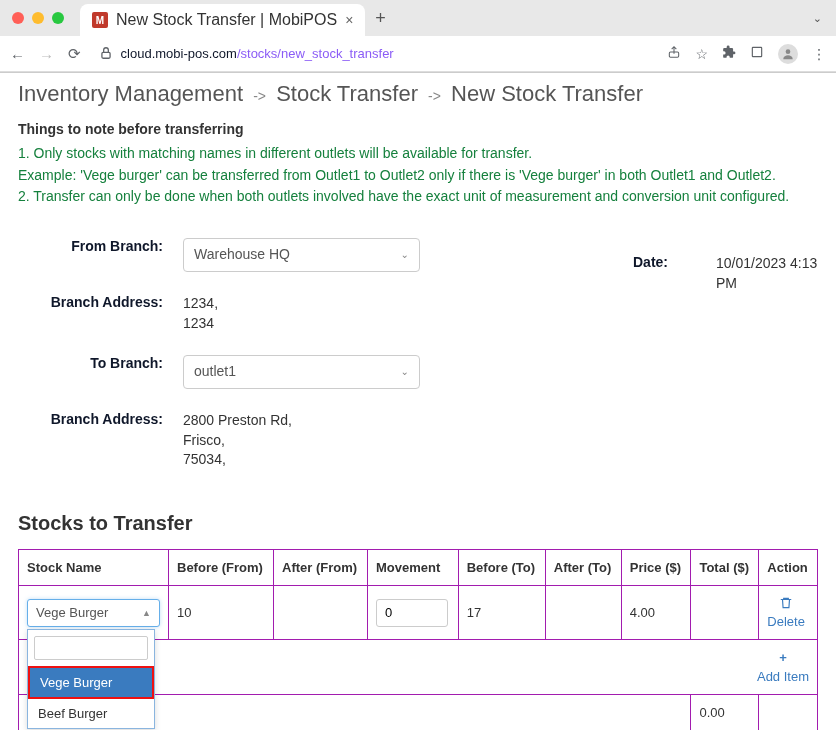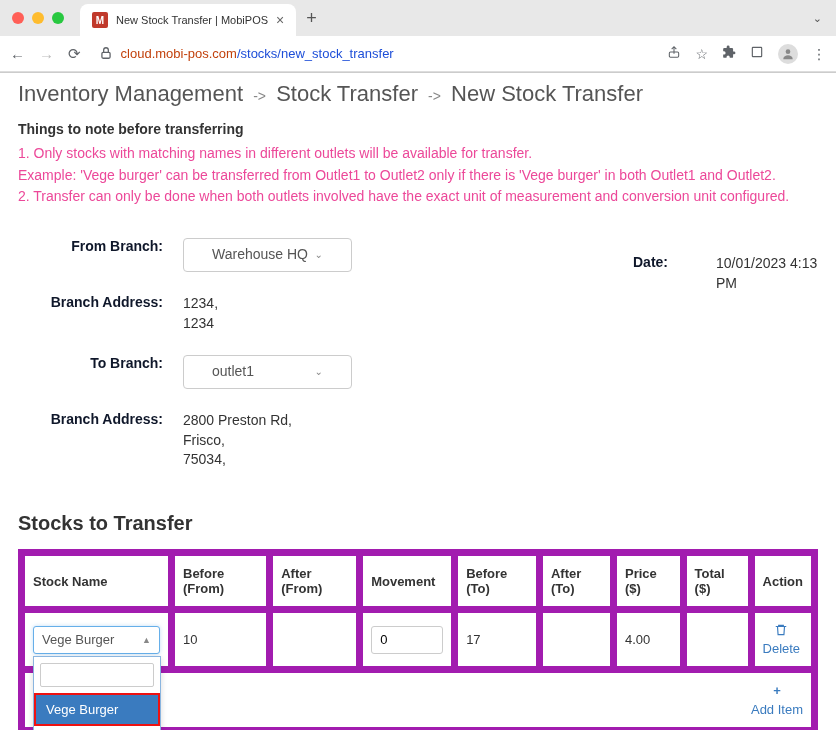--- a/index.html
+++ b/index.html
@@ -8,58 +8,58 @@
     
     .browser-chrome { background: #e8e8e8; border-bottom: 1px solid #ccc; }
     .tab-bar { display: flex; align-items: center; height: 36px; padding: 0 8px 0 12px; }
     .traffic-lights { display: flex; gap: 8px; margin-right: 16px; }
     .traffic-light { width: 12px; height: 12px; border-radius: 50%; }
     .tl-red { background: #ff5f57; }
     .tl-yellow { background: #febc2e; }
     .tl-green { background: #28c840; }
     .tab { display: flex; align-items: center; background: #fff; height: 32px; padding: 0 12px; border-radius: 8px 8px 0 0; gap: 8px; min-width: 180px; margin-top: 4px; }
     .tab-favicon { width: 16px; height: 16px; background: #c0392b; color: #fff; font-size: 10px; font-weight: bold; display: flex; align-items: center; justify-content: center; border-radius: 2px; }
-    .tab-title { font-size: 11px; color: #333; flex: 1; white-space: nowrap; overflow: hidden; text-overflow: ellipsis; }
+    .tab-title { font-size: 16px; color: #333; flex: 1; white-space: nowrap; overflow: hidden; text-overflow: ellipsis; }
     .tab-close { color: #666; font-size: 14px; }
     .new-tab { margin-left: 10px; color: #555; font-size: 18px; font-weight: 300; }
     .chevron-collapse { margin-left: auto; color: #555; font-size: 11px; padding-right: 6px; }
     
     .toolbar { display: flex; align-items: center; height: 36px; padding: 0 10px; gap: 14px; background: #fff; border-bottom: 1px solid #ddd; }
     .nav-icon { color: #5f6368; font-size: 15px; }
     .nav-disabled { color: #bbb; }
     .url-bar { flex: 1; display: flex; align-items: center; gap: 8px; padding: 0 4px; }
     .lock { color: #5f6368; font-size: 11px; }
     .url-text { font-size: 13px; color: #202124; }
-    .url-text .domain { color: #c2410c; }
-    .url-text .path { color: #1d4ed8; }
+    .url-text .domain { color: #0f172a; }
+    .url-text .path { color: #8b5cf6; }
     .toolbar-right { display: flex; align-items: center; gap: 14px; color: #5f6368; font-size: 14px; }
     .avatar { width: 20px; height: 20px; border-radius: 50%; background: #ddd; display: flex; align-items: center; justify-content: center; font-size: 11px; }
     
     
     .content { padding: 0 18px 20px 18px; }
     .breadcrumb { font-size: 22px; color: #555; padding: 8px 0 14px 0; font-weight: 400; }
     .breadcrumb .sep { font-size: 14px; color: #888; margin: 0 4px; }
     
     .notes-title { font-weight: bold; margin-bottom: 6px; }
-    .note-line { color: #ec4899; line-height: 1.55; }
+    .note-line { color: #15803d; line-height: 1.55; }
     
     .form-area { margin-top: 24px; display: flex; gap: 60px; }
     .form-left { flex: 0 0 440px; }
     .form-right { flex: 1; }
     .form-row { display: flex; margin-bottom: 16px; }
     .form-label { width: 165px; text-align: right; font-weight: bold; padding-right: 20px; padding-top: 6px; color: #0f172a; }
     .form-value { flex: 1; padding-top: 6px; line-height: 1.4; color: #333; }
-    .form-select { width: 169px; height: 34px; border: 1px solid #ccc; border-radius: 4px; padding: 0 28px; font-size: 14px; color: #555; background: #fff; display: flex; align-items: center; justify-content: space-between; }
+    .form-select { width: 237px; height: 34px; border: 1px solid #ccc; border-radius: 4px; padding: 0 10px; font-size: 14px; color: #555; background: #fff; display: flex; align-items: center; justify-content: space-between; }
     .select-caret { color: #888; font-size: 10px; }
     .form-right .form-row .form-label { width: 170px; }
     
     .section-title { font-size: 20px; font-weight: 600; margin: 26px 0 14px 0; color: #333; }
     
     table.stock-table { width: 100%; border-collapse: collapse; border: 1px solid #ddd; }
-    table.stock-table th, table.stock-table td { border: 7px solid #a21caf; padding: 10px 8px; text-align: left; font-size: 13px; vertical-align: middle; }
+    table.stock-table th, table.stock-table td { border: 1px solid #a21caf; padding: 10px 8px; text-align: left; font-size: 13px; vertical-align: middle; }
     table.stock-table th { font-weight: bold; color: #333; background: #fff; }
     .stock-select { position: relative; }
     .stock-select-box { border: 1px solid #66afe9; border-radius: 3px; height: 28px; display: flex; align-items: center; justify-content: space-between; padding: 0 8px; font-size: 13px; color: #555; background: #fff; box-shadow: 0 0 4px rgba(102,175,233,.4); }
     .movement-input { width: 72px; height: 28px; border: 1px solid #ccc; border-radius: 3px; padding: 0 8px; font-size: 13px; }
     .action-link { color: #3a7bbf; font-size: 13px; display: inline-flex; align-items: center; gap: 4px; cursor: pointer; flex-direction: column; }
     .action-link.add { color: #3a7bbf; }
     .grand-total-label { text-align: right; font-weight: bold; }
     
     
     .dropdown { position: absolute; left: 0; top: 30px; width: 128px; background: #fff; border: 1px solid #8ab5df; box-shadow: 0 2px 6px rgba(0,0,0,.15); z-index: 10; }

